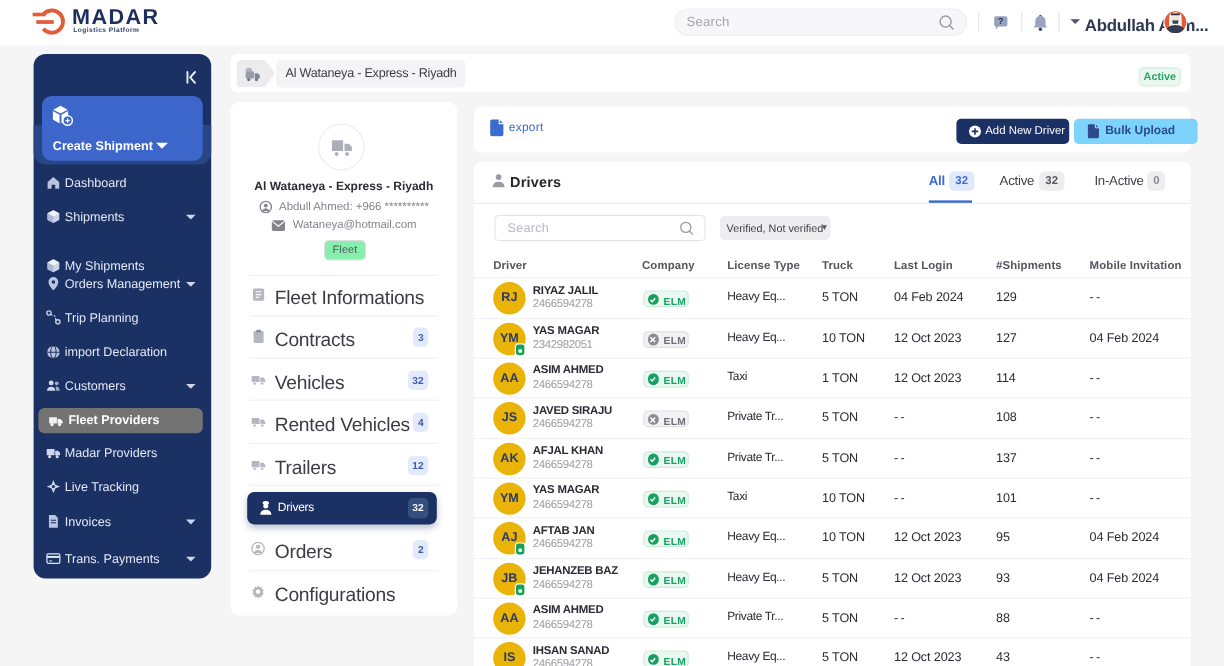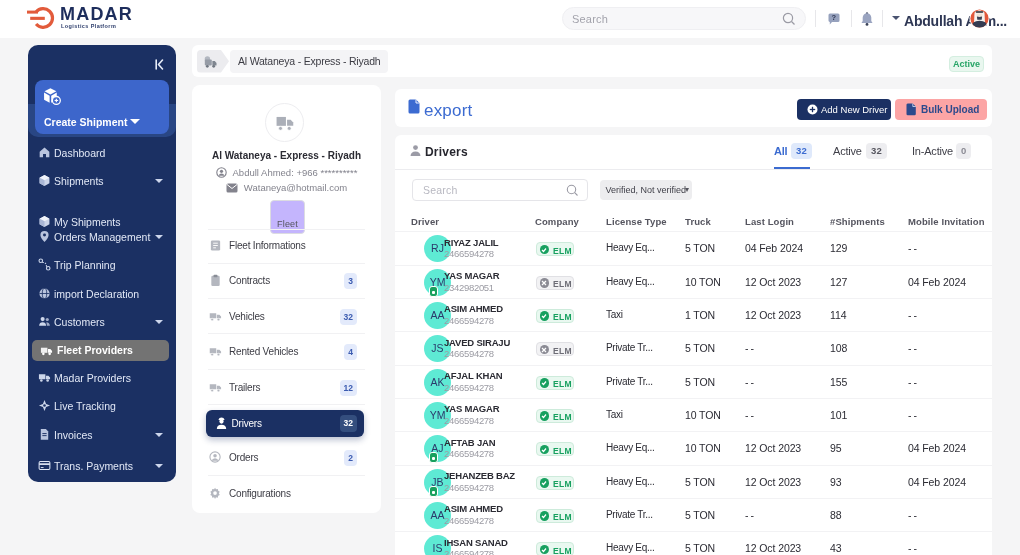--- a/index.html
+++ b/index.html
@@ -34,56 +34,56 @@
 #bc { position:absolute; left:192px; top:45px; width:800px; height:32px; background:#fff; border-radius:6px; }
 #bcChip1 { position:absolute; left:5px; top:5px; width:32px; height:22.5px; background:#ececef; clip-path:polygon(0 0, 24px 0, 32px 11.2px, 24px 22.5px, 0 22.5px); border-radius:4px; }
 #bcChip2 { position:absolute; left:38px; top:5px; height:22.5px; background:#f4f4f6; border-radius:4px; padding:0 8px; line-height:22.5px; font-size:10.5px; color:#3c3c44; letter-spacing:-.2px; }
 #activeBadge { position:absolute; right:8px; top:10.5px; height:16px; background:#e9f7ef; border:1px solid #d4eee0; border-radius:4px; padding:0 3px; line-height:14px; font-size:9px; font-weight:bold; color:#27a567; letter-spacing:0; }
 
 
 #p2 { position:absolute; left:192px; top:85px; width:189px; height:428px; background:#fff; border-radius:8px; }
 #p2av { position:absolute; left:73px; top:18px; width:39px; height:39px; border:1px solid #ededf0; border-radius:50%; }
 #p2title { position:absolute; left:0; top:65px; width:189px; text-align:center; font-size:10px; font-weight:bold; color:#2b2b33; letter-spacing:0; }
 .p2line { position:absolute; width:189px; display:flex; align-items:center; justify-content:center; gap:6px; font-size:9.5px; color:#83838d; letter-spacing:0; }
-#fleetChip { position:absolute; left:78px; top:115px; height:17px; background:#c4b5fd; border:1px solid #dcdce1; border-radius:4px; padding:16px 6px; line-height:15px; font-size:9px; color:#55555e; }
+#fleetChip { position:absolute; left:78px; top:115px; height:17px; background:#86efac; border:1px solid #dcdce1; border-radius:4px; padding:0 6px; line-height:15px; font-size:9px; color:#55555e; }
 .p2div { position:absolute; left:16px; width:157px; height:1px; background:#f1f1f3; }
 .p2i { position:absolute; left:0; width:189px; height:22px; }
 .p2i .ic { position:absolute; left:17px; top:4px; width:13px; height:13px; }
-.p2i .lb { position:absolute; left:37px; top:5px; font-size:10px; color:#3c3c44; white-space:nowrap; letter-spacing:-.2px; }
+.p2i .lb { position:absolute; left:37px; top:5px; font-size:16px; color:#3c3c44; white-space:nowrap; letter-spacing:-.2px; }
 .p2i .bd { position:absolute; right:24px; top:3px; min-width:8px; height:16px; background:#e3eafb; border-radius:4px; text-align:center; line-height:16px; font-size:8.5px; font-weight:bold; color:#3b5bb0; padding:0 4px; letter-spacing:0; }
 #p2active { position:absolute; left:13.5px; top:325px; width:158.5px; height:27px; background:#1b3063; border-radius:6px; box-shadow:0 3px 6px rgba(27,48,99,.3); }
 #p2active .lb { position:absolute; left:26px; top:7.5px; font-size:10px; color:#fff; letter-spacing:-.2px; }
 #p2active .bd { position:absolute; right:7px; top:5px; min-width:8px; height:16.5px; background:#344e7e; border-radius:4px; text-align:center; line-height:16.5px; font-size:8.5px; font-weight:bold; color:#fff; padding:0 4px; letter-spacing:0; }
 #p2active .ic { position:absolute; left:9px; top:7px; width:13px; height:13px; }
 
 
 #exCard { position:absolute; left:395px; top:89px; width:597px; height:38px; background:#fff; border-radius:6px; }
-#exLink { position:absolute; left:29px; top:12px; color:#3c6bd1; font-size:17px; }
+#exLink { position:absolute; left:29px; top:12px; color:#3c6bd1; font-size:10px; }
 #btnAdd { position:absolute; left:402px; top:10px; width:94px; height:21px; background:#1b3063; border-radius:4px; color:#fff; font-size:9.5px; letter-spacing:0; }
-#btnBulk { position:absolute; left:500px; top:10px; width:92px; height:21px; background:#fca5a5; border-radius:4px; color:#2c4a8c; font-size:10px; font-weight:bold; letter-spacing:0; }
+#btnBulk { position:absolute; left:500px; top:10px; width:103px; height:21px; background:#7dd3fc; border-radius:4px; color:#2c4a8c; font-size:10px; font-weight:bold; letter-spacing:0; }
 
 
 #tCard { position:absolute; left:395px; top:135px; width:597px; height:420px; background:#fff; border-radius:6px 6px 0 0; }
 #tTitle { position:absolute; left:30px; top:10px; font-size:12px; font-weight:bold; color:#26262e; }
 .tab { position:absolute; top:10px; font-size:11px; letter-spacing:-.2px; }
 .tbadge { position:absolute; top:8px; height:16px; min-width:14px; border-radius:4px; font-size:9.5px; font-weight:bold; text-align:center; line-height:16px; padding:0 5px; }
 #tabAll { left:379px; color:#3b6bd0; font-weight:bold; }
 #bAll { left:396px; background:#dfe9fb; color:#3b6bd0; }
 #tabActive { left:438px; color:#3f3f48; }
 #bActive { left:471px; background:#ededf0; color:#55555e; }
 #tabIn { left:517px; color:#3f3f48; }
 #bIn { left:561px; background:#ededf0; color:#8b8b94; }
 #tabUl { position:absolute; left:379px; top:32px; width:36px; height:2.5px; background:#3b6bd0; }
 #tHdrLine { position:absolute; left:0; top:34px; width:597px; height:1px; background:#ececef; }
 #tSearch { position:absolute; left:17px; top:43.5px; width:176px; height:22.5px; border:1px solid #e5e5e9; border-radius:4px; }
 #tSearch span { position:absolute; left:10px; top:4px; font-size:10.5px; color:#b8b8c1; }
 #tFilter { position:absolute; left:205px; top:45px; width:92px; height:19.5px; background:#ededef; border-radius:4px; font-size:9px; color:#3f3f48; white-space:nowrap; letter-spacing:0; }
 .th { position:absolute; top:80.5px; font-size:9.5px; font-weight:bold; color:#55555f; letter-spacing:.1px; white-space:nowrap; }
 .row { position:absolute; left:0; width:597px; height:33.3px; border-top:1px solid #f2f2f4; }
-.av { position:absolute; left:29px; top:3px; width:27px; height:27px; background:#5eead4; border-radius:50%; text-align:center; line-height:27px; font-size:10.5px; font-weight:normal; color:#2c3a6b; letter-spacing:0; }
+.av { position:absolute; left:16px; top:3px; width:27px; height:27px; background:#eab308; border-radius:50%; text-align:center; line-height:27px; font-size:10.5px; font-weight:bold; color:#2c3a6b; letter-spacing:0; }
 .nm { position:absolute; left:49px; top:4.5px; font-size:9.5px; font-weight:bold; color:#2b2b33; letter-spacing:-.2px; }
 .ph { position:absolute; left:49px; top:16px; font-size:9.5px; color:#9b9ba3; letter-spacing:-.3px; }
 .elm { position:absolute; left:141px; top:10px; width:38px; height:14px; border-radius:4px; }
 .elm.g { background:#e9f8f0; border:1px solid #cdebdb; }
 .elm.x { background:#f2f2f4; border:1px solid #e0e0e4; }
 .elm .c { position:absolute; left:2.5px; top:1.5px; width:9.5px; height:9.5px; border-radius:50%; }
 .elm.g .c { background:#17a05f; }
 .elm.x .c { background:#8b8b94; }
 .elm .c svg { position:absolute; left:1.75px; top:1.75px; }
 .elm .t { position:absolute; left:16px; top:2.5px; font-size:8.5px; font-weight:bold; letter-spacing:.3px; }
@@ -535,21 +535,21 @@
           <div class="c">
             <svg width="6" height="6" viewBox="0 0 6 6">
               <path d="M1 3 L2.5 4.5 L5 1.5" fill="none" stroke="#fff" stroke-width="1.2"></path>
             </svg>
           </div>
           <div class="t">ELM</div>
         </div>
     <div class="cell c-lic">Private Tr...</div>
     <div class="cell c-trk">5 TON</div>
     <div class="cell c-log">- -</div>
-    <div class="cell c-shp">155</div>
+    <div class="cell c-shp">137</div>
     <div class="cell c-mob">- -</div>
   </div>
       <div class="row" style="top:262.95px">
     <div class="av">YM</div>
 
     <div class="nm">YAS MAGAR</div>
     <div class="ph">2466594278</div>
     <div class="elm g">
           <div class="c">
             <svg width="6" height="6" viewBox="0 0 6 6">

